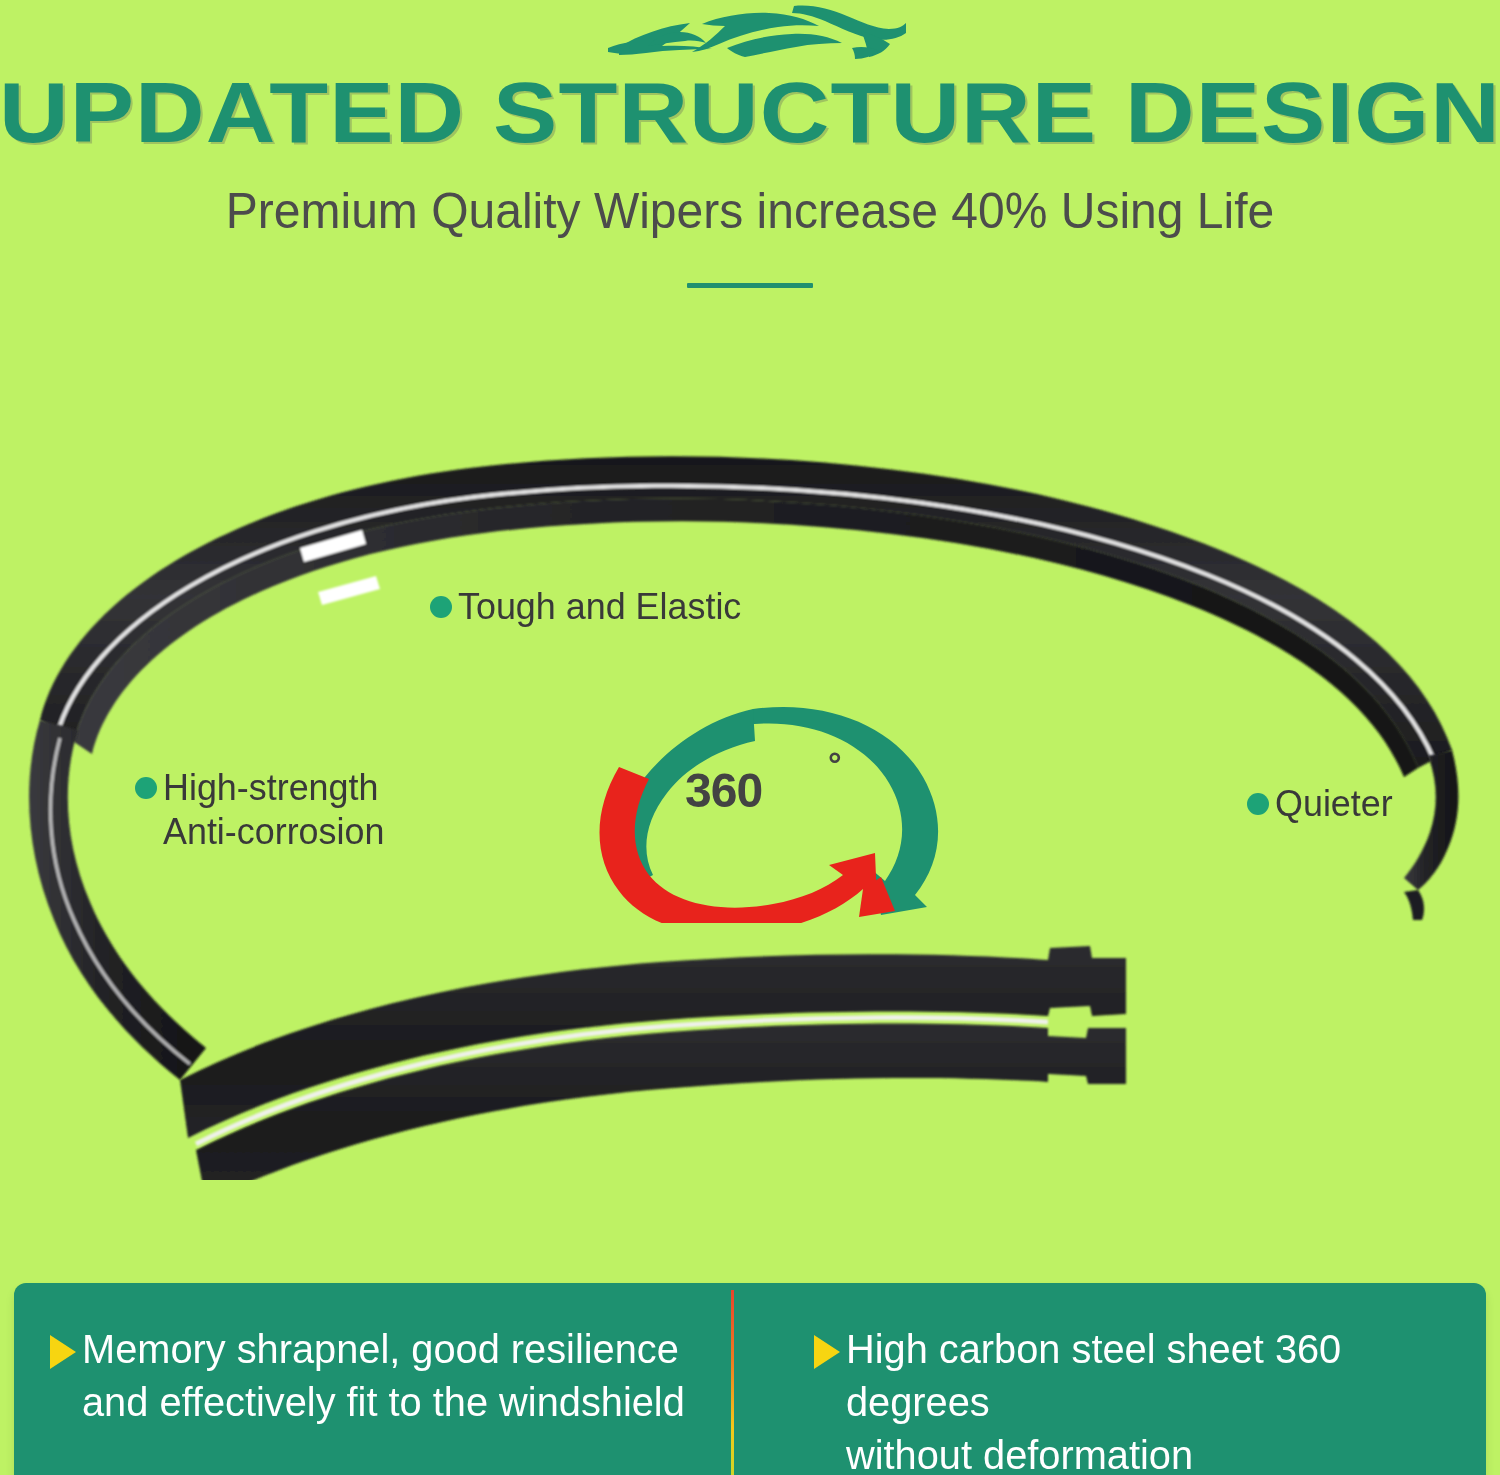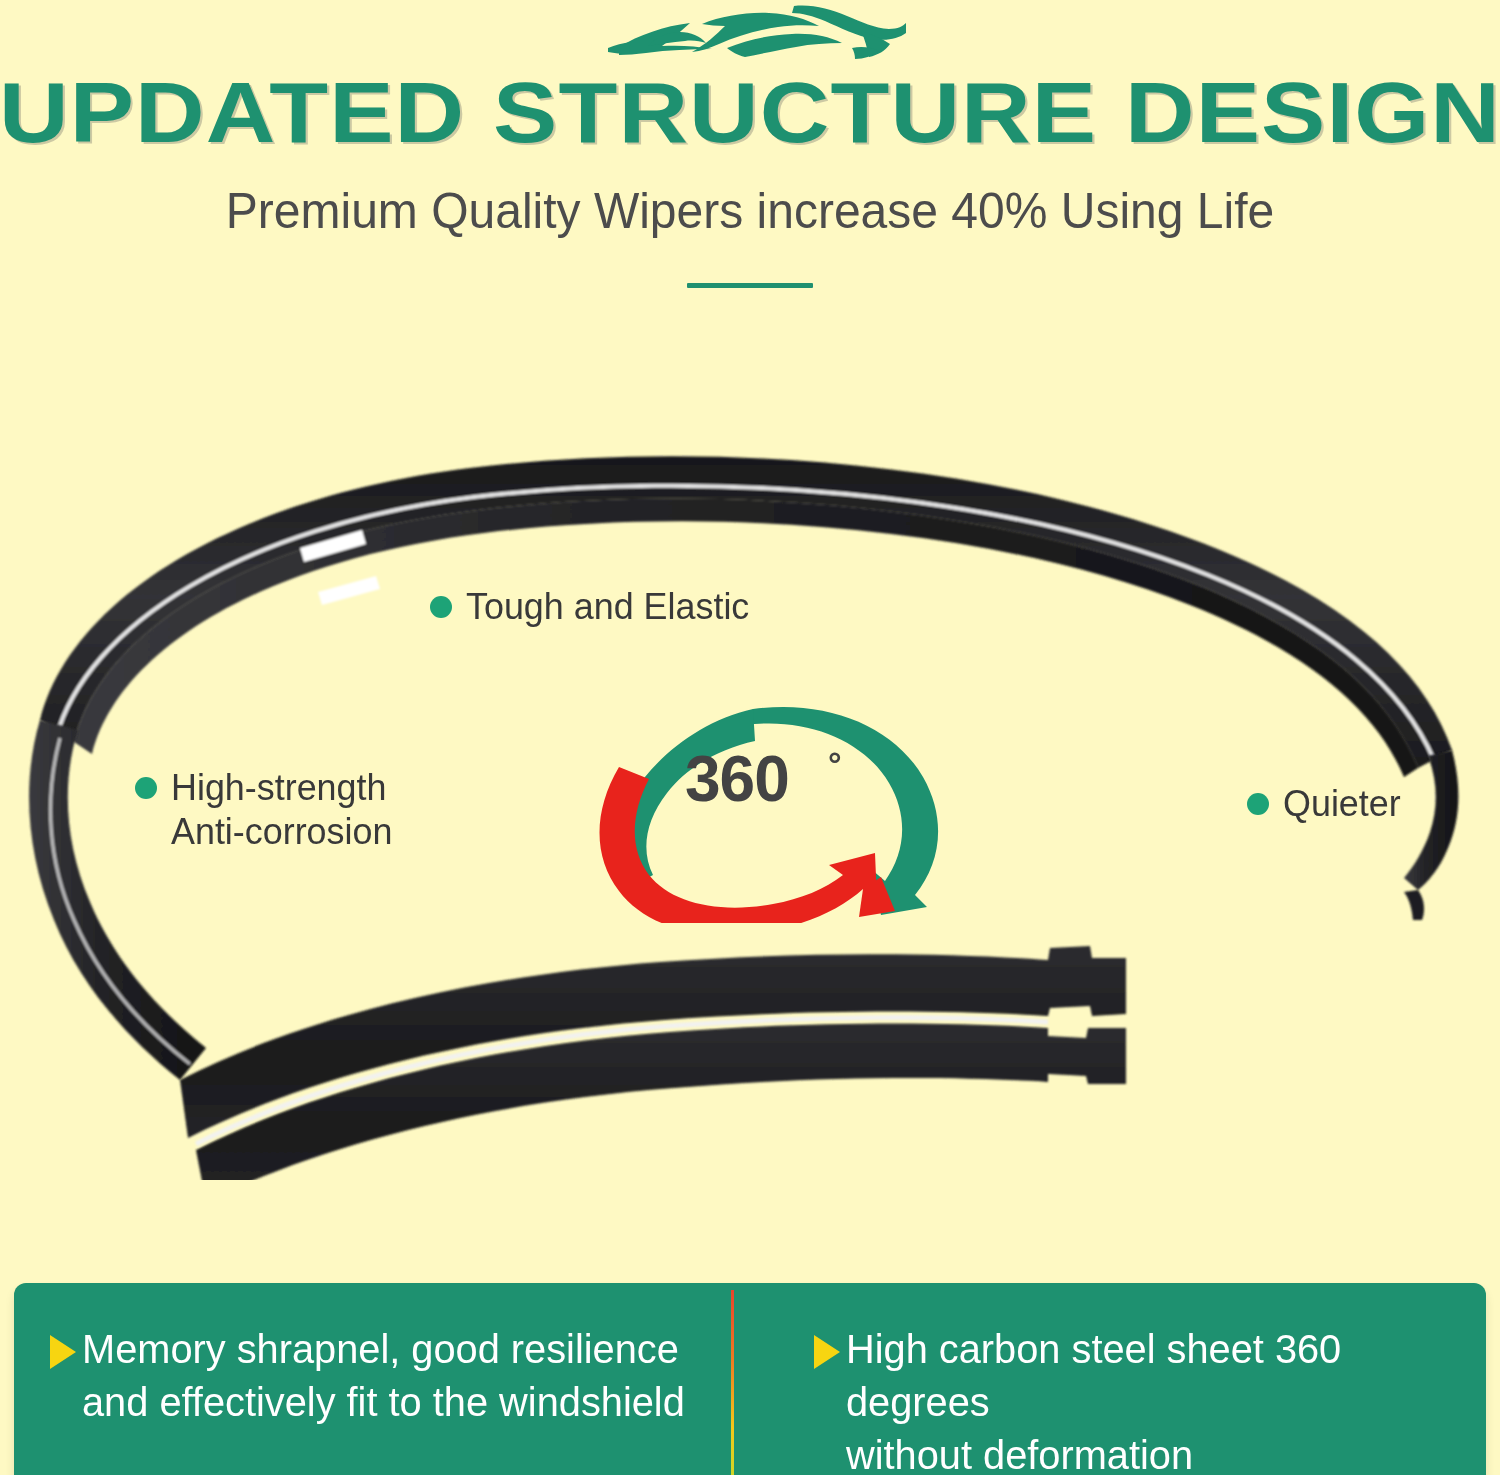--- a/index.html
+++ b/index.html
@@ -7,21 +7,21 @@
     padding: 0;
     background: #ffffff;
   }
   body {
     font-family: "Liberation Sans", sans-serif;
   }
   #page {
     position: relative;
     width: 1500px;
     height: 1475px;
-    background: #fef9c3;
+    background: #bef264;
     overflow: hidden;
   }
 
   
   #car-logo {
     position: absolute;
     left: 606px;
     top: 4px;
     width: 300px;
     height: 62px;
@@ -75,21 +75,21 @@
     top: 420px;
     width: 1500px;
     height: 760px;
   }
 
   
   .callout {
     position: absolute;
     display: flex;
     align-items: flex-start;
-    gap: 14px;
+    gap: 6px;
   }
   .callout .dot {
     flex: 0 0 auto;
     width: 22px;
     height: 22px;
     border-radius: 50%;
     background: #1da377;
     margin-top: 11px;
   }
   .callout .ctext {
@@ -111,24 +111,24 @@
   #badge-360 {
     position: absolute;
     left: 575px;
     top: 693px;
     width: 390px;
     height: 230px;
   }
   #badge-360 .badge-text {
     position: absolute;
     left: 110px;
-    top: 50px;
+    top: 62px;
     font-family: "Liberation Sans", sans-serif;
     font-weight: 700;
-    font-size: 64px;
+    font-size: 48px;
     line-height: 72px;
     color: #434343;
     letter-spacing: -1px;
   }
   #badge-360 .badge-deg {
     position: absolute;
     left: 253px;
     top: 54px;
     font-family: "Liberation Sans", sans-serif;
     font-weight: 700;

